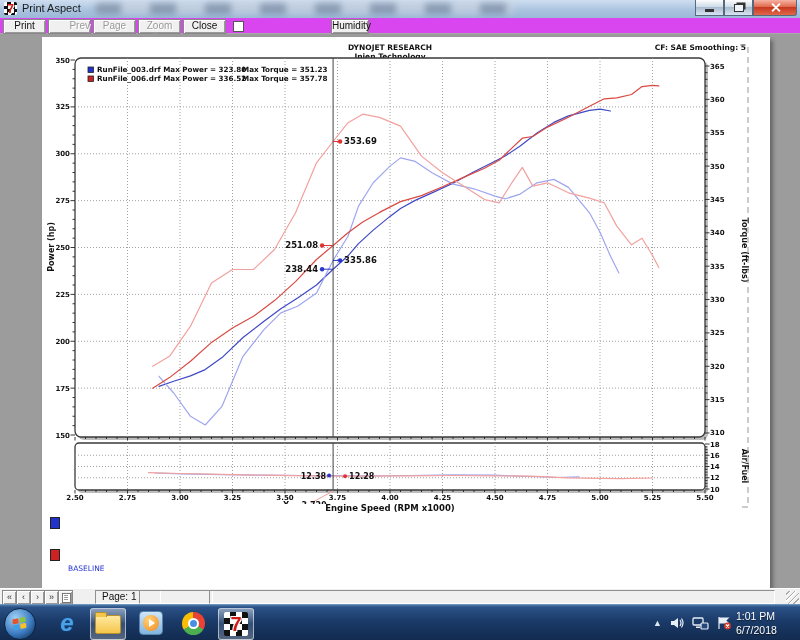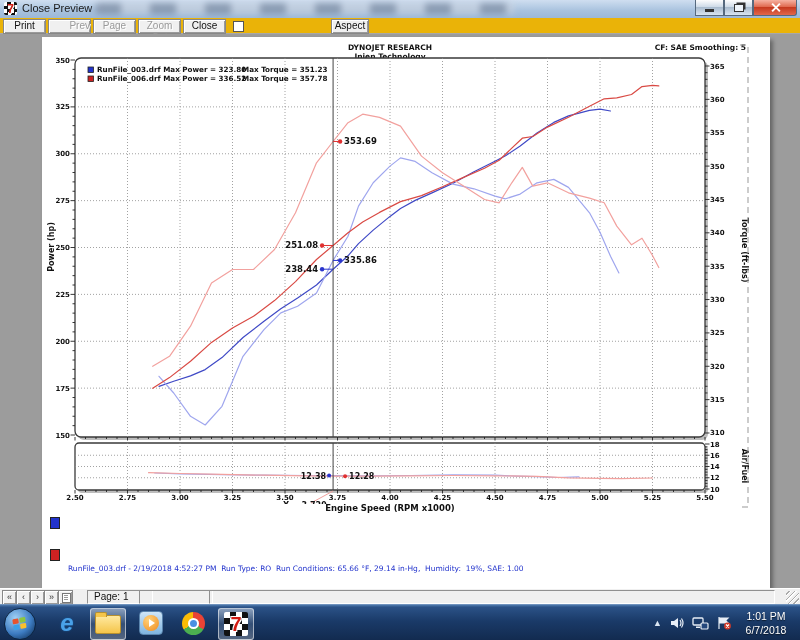--- a/index.html
+++ b/index.html
@@ -20,21 +20,21 @@
     display:flex;align-items:center;justify-content:center;}
   .capbtn.min,.capbtn.max{width:27px;background:linear-gradient(#fdfdfd,#cfdbe8 45%,#aabccf 50%,#d8e4f1);}
   .capbtn.close{width:42px;border-bottom-right-radius:3px;
     background:linear-gradient(#f6b2a2,#e06a50 45%,#c63a20 50%,#e2674b);}
   .glyph-min{width:9px;height:3px;background:#333;margin-top:6px;}
   .glyph-max{width:8px;height:6px;border:1px solid #333;background:#eef4fa;box-shadow:2px -2px 0 -0.5px #333;}
   .glyph-close{position:relative;width:11px;height:11px;}
   .glyph-close::before,.glyph-close::after{content:"";position:absolute;left:5px;top:0;width:2px;height:11px;background:#fff;}
   .glyph-close::before{transform:rotate(45deg);} .glyph-close::after{transform:rotate(-45deg);}
   
-  .toolbar{position:absolute;left:0;top:18px;width:800px;height:15px;background:#eab308;
+  .toolbar{position:absolute;left:0;top:18px;width:800px;height:15px;background:#d946ef;
     border-bottom:1px solid #a8a8a8;}
   .tbtn{position:absolute;top:1px;height:13px;background:#f0f0f0;border:1px solid #888;
     box-shadow:inset 1px 1px 0 #fff,inset -1px -1px 0 #9a9a9a;
     font-size:10px;line-height:12px;text-align:center;color:#111;}
   .tbtn.disabled{color:#9a9a9a;text-shadow:1px 1px 0 #fff;}
   .checkbox{position:absolute;left:233px;top:3px;width:9px;height:9px;background:#fff;border:1px solid #555;}
   .chklabel{position:absolute;left:248px;top:14px;font-size:14px;color:#111;margin-left:27px;}
   
   .preview{position:absolute;left:0;top:34px;width:800px;height:554px;background:#9c9c9c;}
   .page{position:absolute;left:42px;top:3px;width:728px;height:551px;background:#fff;
@@ -94,29 +94,29 @@
     background:conic-gradient(#ea4335 0 120deg,#4caf50 120deg 240deg,#fbbc05 240deg 360deg);}
   .chrome::after{content:"";position:absolute;left:6px;top:6px;width:11px;height:11px;border-radius:50%;
     background:#4a90e2;border:2px solid #fff;box-sizing:border-box;}
   .seven{width:24px;height:24px;border-radius:2px;
     background:conic-gradient(#111 90deg,#fff 90deg 180deg,#111 180deg 270deg,#fff 270deg) 0 0/12px 12px;
     display:flex;align-items:center;justify-content:center;color:#d11a12;font-weight:bold;font-size:20px;
     text-shadow:1px 1px 0 #fff,-1px -1px 0 #fff;}
   .tray{position:absolute;right:68px;top:0;height:36px;display:flex;align-items:center;gap:7px;}
   .tray svg{display:block;}
   .tray-arrow{color:#dbe6f2;font-size:9px;}
-  .clock{position:absolute;right:4px;top:4px;width:60px;text-align:center;color:#fff;
+  .clock{position:absolute;right:4px;top:4px;width:60px;text-align:left;color:#fff;
     font-size:10.5px;line-height:14px;text-shadow:0 1px 1px rgba(0,0,0,.6);}
 </style>
 </head>
 <body>
 
 <div class="titlebar">
   <div class="title-icon">7</div>
-  <div class="title-text">Close Preview</div>
+  <div class="title-text">Print Aspect</div>
   <div class="title-blur"></div>
   <div class="capbtns">
     <div class="capbtn min">
         <div class="glyph-min"></div>
       </div>
     <div class="capbtn max">
         <div class="glyph-max"></div>
       </div>
     <div class="capbtn close">
         <div class="glyph-close"></div>
@@ -125,21 +125,21 @@
 </div>
 
 <div class="toolbar">
   <div class="tbtn" style="left:3px;width:41px;">Print</div>
   <div class="tbtn disabled" style="left:48px;width:41px;text-align:right;">Prev</div>
   <div class="tbtn disabled" style="left:93px;width:41px;">Page</div>
   <div class="tbtn disabled" style="left:138px;width:41px;">Zoom Out</div>
   <div class="tbtn" style="left:183px;width:41px;">Close</div>
   <div class="checkbox"></div>
   <div class="chklabel">Lock Aspect Ratio</div>
-  <div class="tbtn" style="left:331px;width:36px;">Aspect</div>
+  <div class="tbtn" style="left:331px;width:36px;">Humidity</div>
 </div>
 
 <div class="preview">
   <div class="page">
     <div class="hdr hdr1">DYNOJET RESEARCH</div>
     <div class="hdr hdr2">Injen Technology</div>
     <div class="corner-note">CF: SAE  Smoothing: 5</div>
     <svg id="chartsvg" class="chartsvg" width="728" height="551">
         <rect x="36" y="24" width="630" height="379" rx="6" fill="#bdbdbd"></rect>
         <rect x="36" y="409" width="630" height="47" rx="4" fill="#bdbdbd"></rect>
@@ -498,21 +498,20 @@
         <text x="55" y="35" font-size="7.2" font-weight="bold" font-family="DejaVu Sans, sans-serif" text-anchor="start" fill="#111">RunFile_003.drf Max Power = 323.80</text>
         <text x="200" y="35" font-size="7.2" font-weight="bold" font-family="DejaVu Sans, sans-serif" text-anchor="start" fill="#111">Max Torque = 351.23</text>
         <rect x="46" y="39" width="5.5" height="5.5" fill="#cc2222" stroke="#222" stroke-width="0.8"></rect>
         <text x="55" y="44" font-size="7.2" font-weight="bold" font-family="DejaVu Sans, sans-serif" text-anchor="start" fill="#111">RunFile_006.drf Max Power = 336.52</text>
         <text x="200" y="44" font-size="7.2" font-weight="bold" font-family="DejaVu Sans, sans-serif" text-anchor="start" fill="#111">Max Torque = 357.78</text>
       </svg>
 
     <div class="runs run-blue" style="top:479px;">
       <span class="sq"></span>
       <div class="lines">
-        <div>RunFile_003.drf - 2/19/2018 4:52:27 PM  Run Type: RO  Run Conditions: 65.66 °F, 29.14 in-Hg,  Humidity:  19%, SAE: 1.00</div>
         <div>BASELINE</div>
         <div>Max Power = 323.80  Max Torque = 351.23</div>
       </div>
     </div>
     <div class="runs run-red" style="top:511px;">
       <span class="sq"></span>
       <div class="lines">
         <div>RunFile_006.drf - 2/19/2018 5:55:22 PM  Run Type: RO  Run Conditions: 67.11 °F, 29.15 in-Hg,  Humidity:  11%, SAE: 1.00</div>
         <div>EVO1900</div>
         
@@ -522,21 +521,21 @@
 </div>
 
 <div class="statusbar">
   <div class="sbtn" style="left:2px;">«</div>
   <div class="sbtn" style="left:16px;">‹</div>
   <div class="sbtn" style="left:30px;">›</div>
   <div class="sbtn" style="left:44px;">»</div>
   <div class="sbtn" style="left:58px;">
       <span class="doc-ico"></span>
     </div>
-  <div class="spanel" style="left:87px;width:58px;">Page: 1</div>
+  <div class="spanel" style="left:95px;width:58px;">Page: 1</div>
   <div class="spanel" style="left:139px;width:66px;"></div>
   <div class="spanel" style="left:209px;width:558px;"></div>
   <div class="grip"></div>
 </div>
 
 <div class="taskbar">
   <div class="orb">
     <div class="flag">
         <i></i>
         <i></i>

